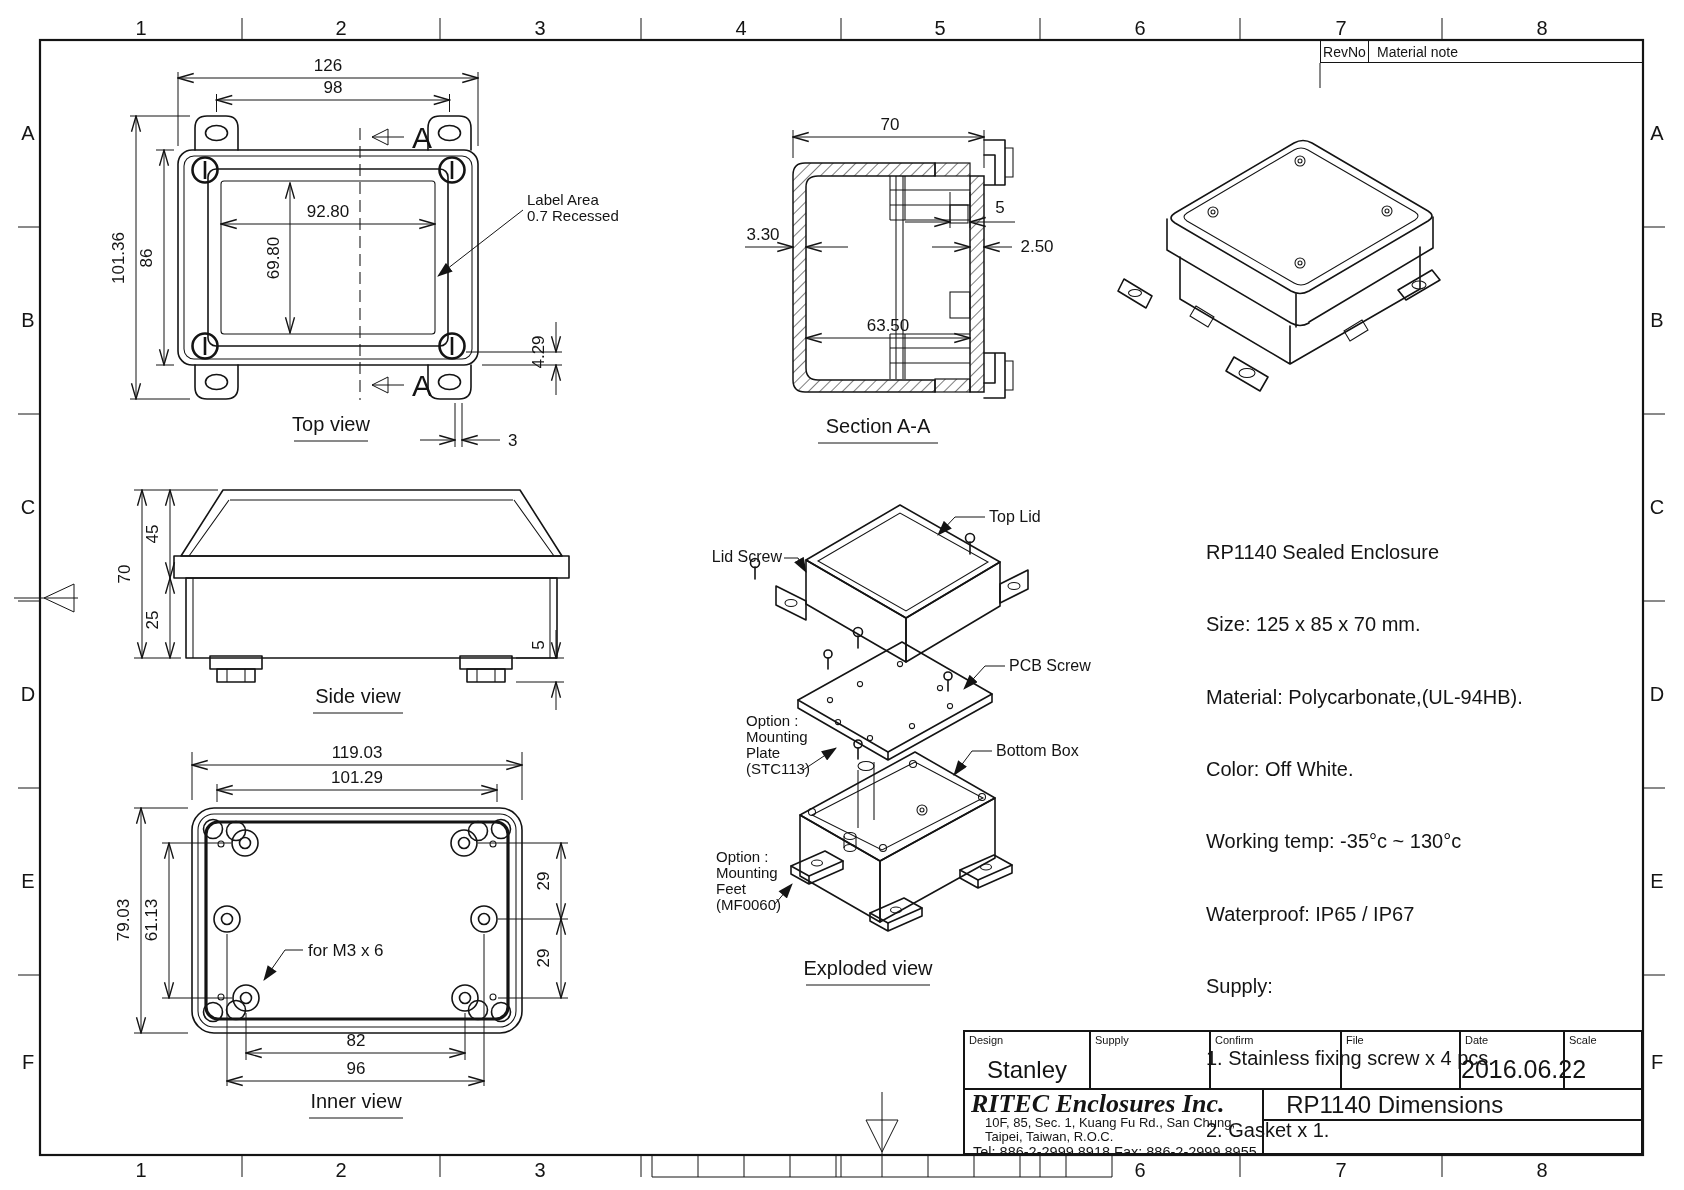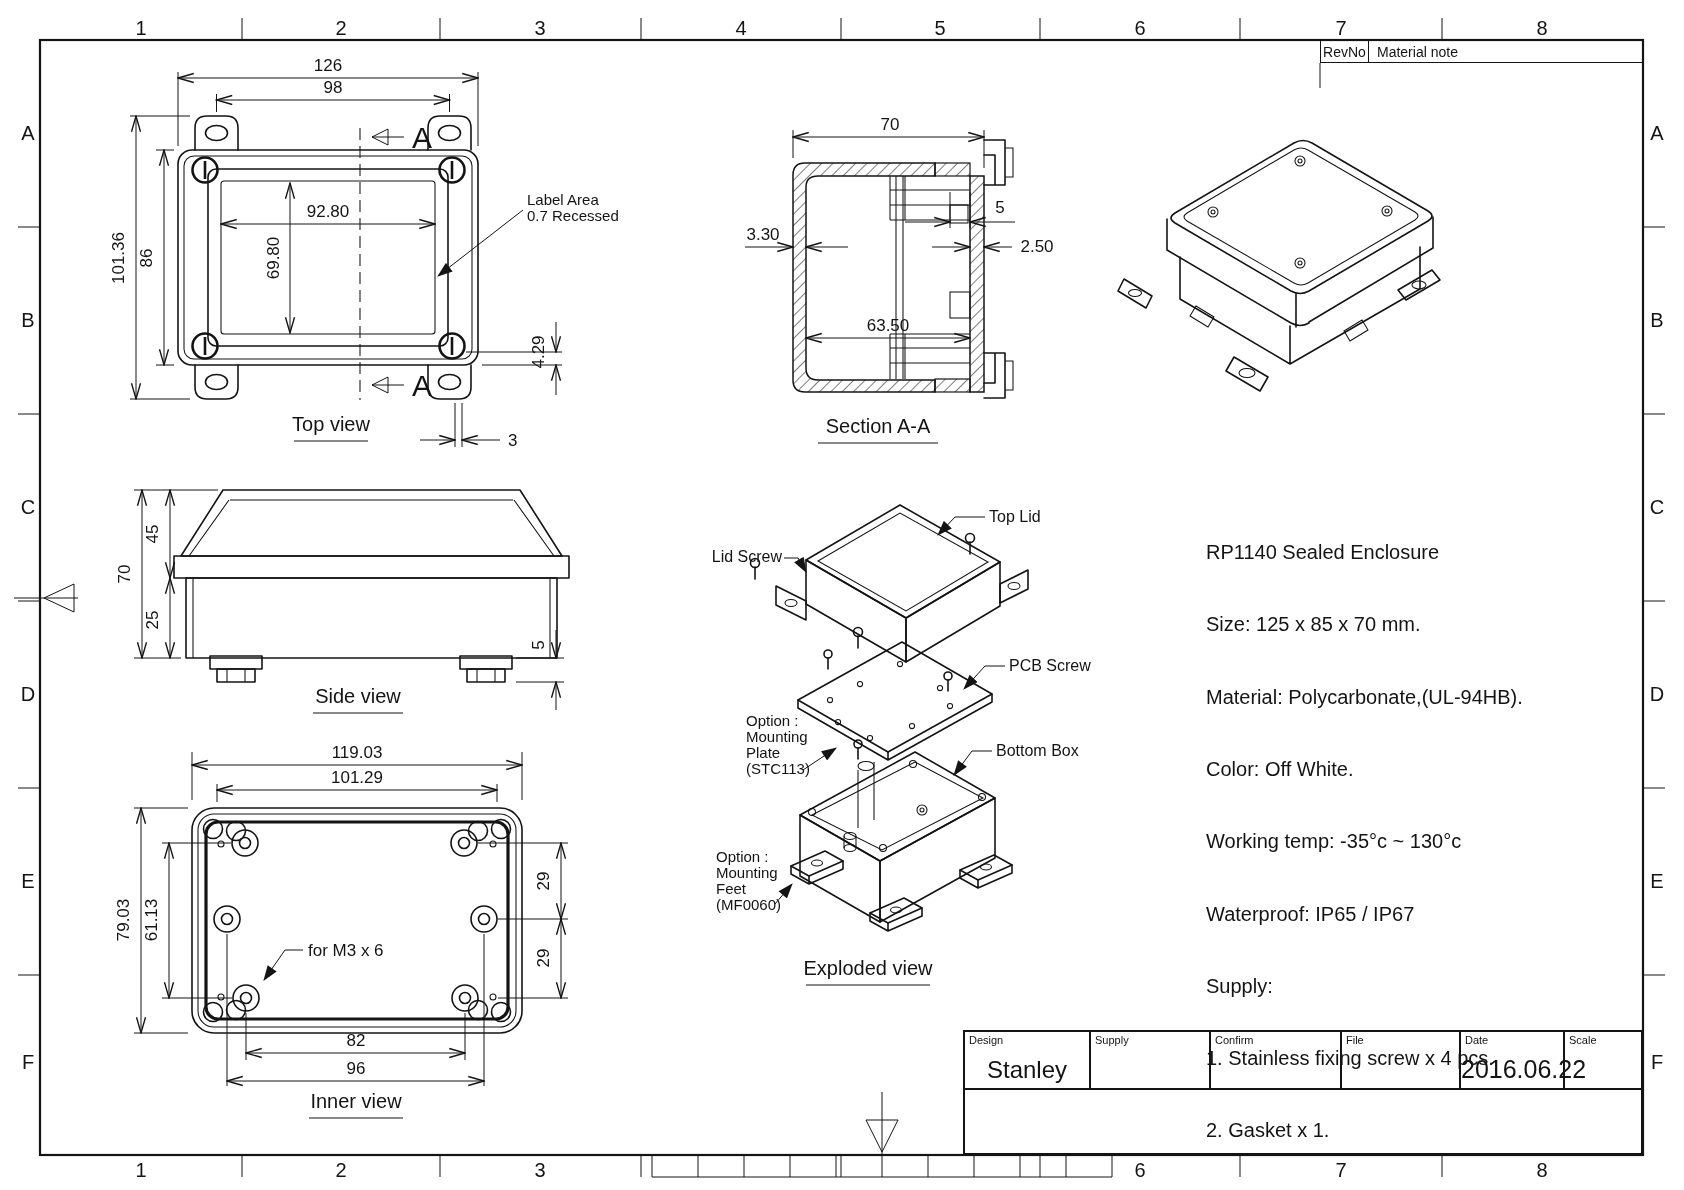--- a/index.html
+++ b/index.html
@@ -510,18 +510,25 @@
       </div>
       <div class="cell" style="width:104px">
         <span class="lab">Date</span>
         <span class="val" style="font-size:25px">2016.06.22</span>
       </div>
       <div class="cell" style="width:70px">
         <span class="lab">Scale</span>
       </div>
     </div>
     <div class="r2">
+      <div class="company">
+        <div class="nm">RITEC Enclosures Inc.</div>
+        <div class="ad">10F, 85, Sec. 1, Kuang Fu Rd., San Chung,</div>
+        <div class="ad">Taipei, Taiwan, R.O.C.</div>
+        <div class="tel">Tel: 886-2-2999 8918   Fax: 886-2-2999 8955</div>
+      </div>
       <div class="tbright">
+        <div class="ttl">RP1140 Dimensions</div>
       </div>
     </div>
   </div>
 
 </div>
 
 </body></html>

